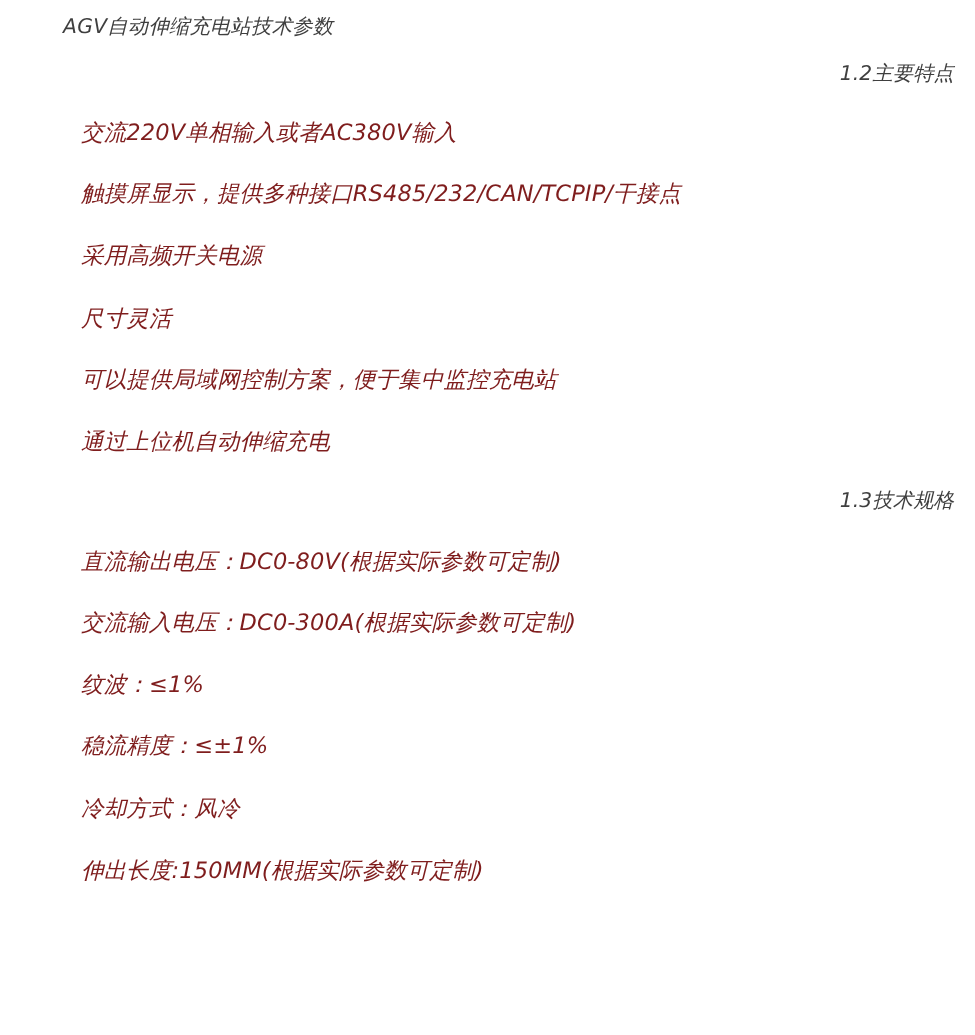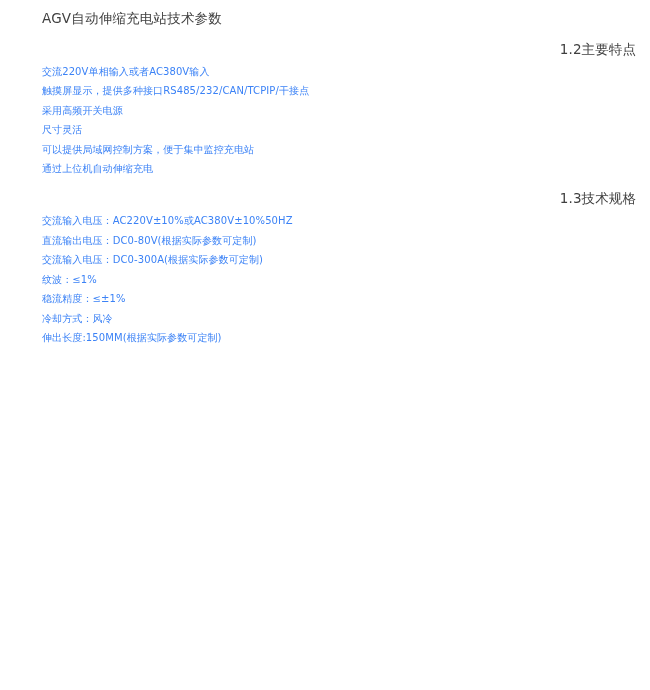--- a/index.html
+++ b/index.html
@@ -12,20 +12,21 @@
     background: #ffffff;
     font-family: "DejaVu Sans", "Liberation Sans", sans-serif;
     color: #3c3c3c;
     overflow: hidden;
   }
   .page {
     width: 650px;
     height: 576px;
     box-sizing: border-box;
     padding: 8px 14px 0 14px;
+    font-style: italic;
   }
   .doc-title {
     font-size: 13.5px;
     color: #3f3f3f;
     line-height: 1.6;
     margin: 0 0 6px 0;
     text-indent: 28px;
     letter-spacing: 0.2px;
   }
   .doc-para {
@@ -40,24 +41,24 @@
   .section-heading {
     font-size: 13.5px;
     color: #3f3f3f;
     line-height: 1.95;
     margin: 6px 0 0 0;
     padding-left: 28px;
     letter-spacing: 0.1px;
     text-align: right;
   }
   .spec-line {
-    font-size: 10px;
-    color: #3b82f6;
+    font-size: 15px;
+    color: #7f1d1d;
     line-height: 1.95;
-    margin: 0;
+    margin: 12px;
     padding-left: 28px;
     letter-spacing: 0.1px;
   }
   .list-block {
     margin: 0;
     padding: 0;
     list-style: none;
   }
 </style>
 </head>
@@ -76,21 +77,20 @@
       <li class="spec-line">采用高频开关电源</li>
       <li class="spec-line">尺寸灵活</li>
       <li class="spec-line">可以提供局域网控制方案，便于集中监控充电站</li>
       <li class="spec-line">通过上位机自动伸缩充电</li>
     </ul>
   </div>
 
   <div>
     <div class="section-heading">1.3技术规格</div>
     <ul class="list-block">
-      <li class="spec-line">交流输入电压：AC220V±10%或AC380V±10%50HZ</li>
       <li class="spec-line">直流输出电压：DC0-80V(根据实际参数可定制)</li>
       <li class="spec-line">交流输入电压：DC0-300A(根据实际参数可定制)</li>
       <li class="spec-line">纹波：≤1%</li>
       <li class="spec-line">稳流精度：≤±1%</li>
       <li class="spec-line">冷却方式：风冷</li>
       <li class="spec-line">伸出长度:150MM(根据实际参数可定制)</li>
     </ul>
   </div>
 
 </div>

